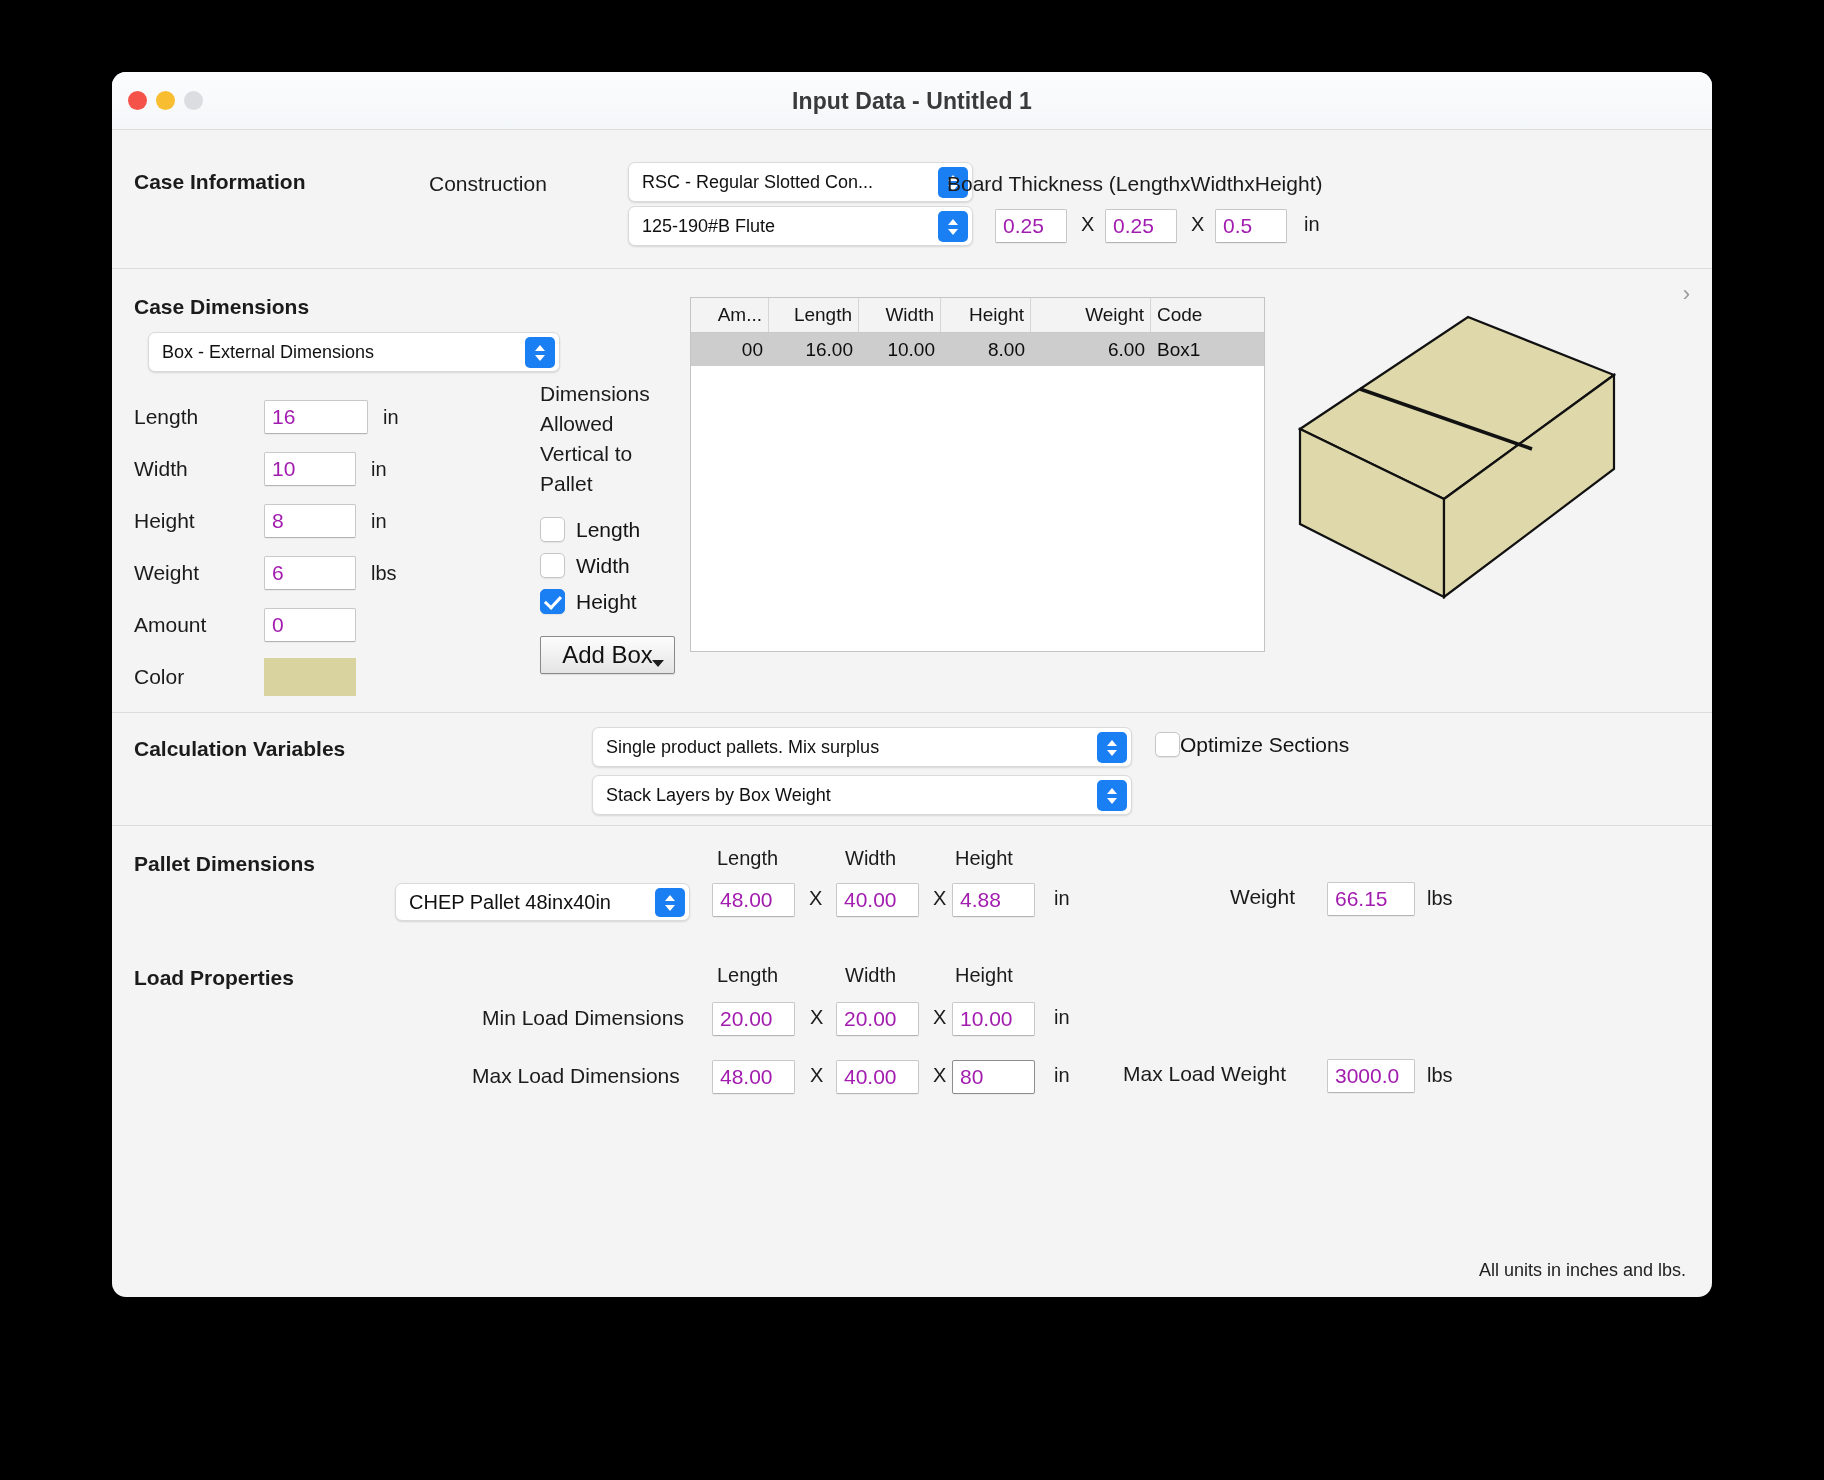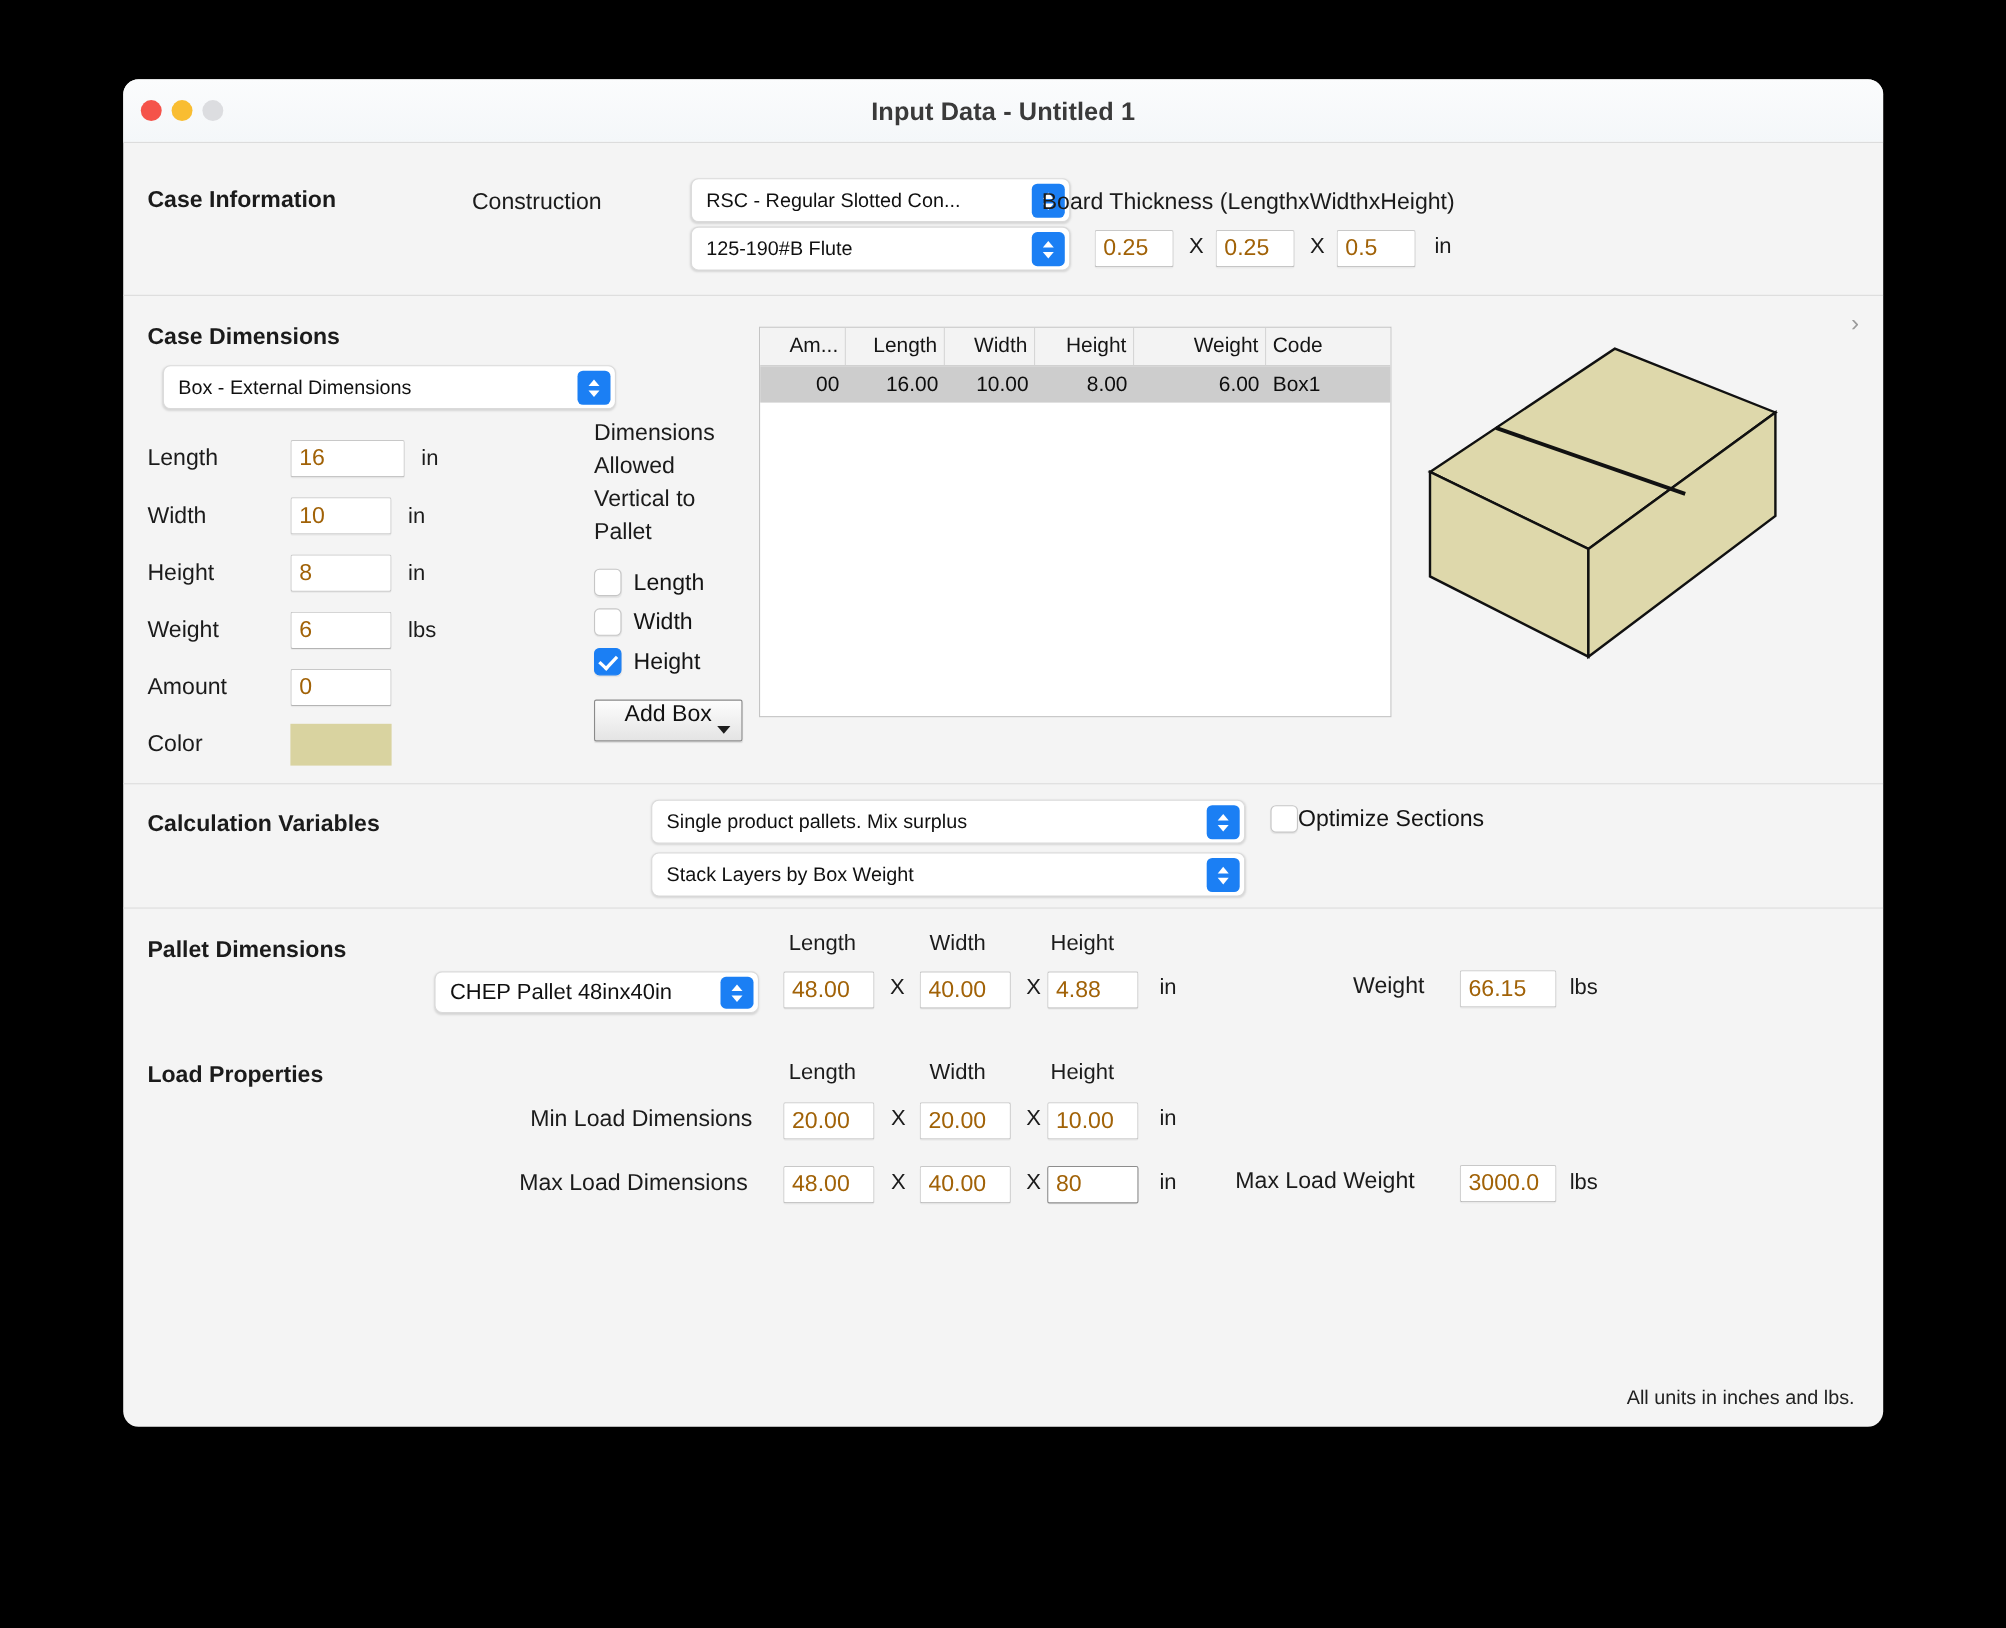--- a/index.html
+++ b/index.html
@@ -48,21 +48,21 @@
   .unit { font-size: 20px; color: #1b1b1b; }
 
   
   .tin {
     background: #ffffff;
     border: 1px solid #c8c8c8;
     border-bottom-color: #b4b4b4;
     border-radius: 2px;
     font-family: "Liberation Sans", sans-serif;
     font-size: 21px;
-    color: #a16207;
+    color: #a21caf;
     padding: 4px 7px;
     outline: none;
     box-shadow: 0 1px 0 rgba(0,0,0,0.04);
   }
   
   .popup {
     position: relative;
     background: #ffffff;
     border: 1px solid #dadada;
     border-radius: 7px;
@@ -134,22 +134,22 @@
   .c4 { width: 120px; justify-content: flex-end; }
   .c5 { width: 110px; justify-content: flex-start; }
 
   
   .addbox {
     position: relative;
     width: 135px; height: 38px;
     background: linear-gradient(#fdfdfd, #e4e4e4);
     border: 1px solid #8a8a8a;
     border-radius: 2px;
-    font-size: 21px; color: #111;
-    display: flex; justify-content: center;
+    font-size: 24px; color: #111;
+    display: flex; align-items: center; justify-content: center;
     box-shadow: 0 1px 1px rgba(0,0,0,0.10);
   }
   .addbox .caret {
     position: absolute; right: 10px; bottom: 6px;
     width: 0; height: 0;
     border-left: 6px solid transparent;
     border-right: 6px solid transparent;
     border-top: 7px solid #1d1d1d;
   }
   .swatch {

